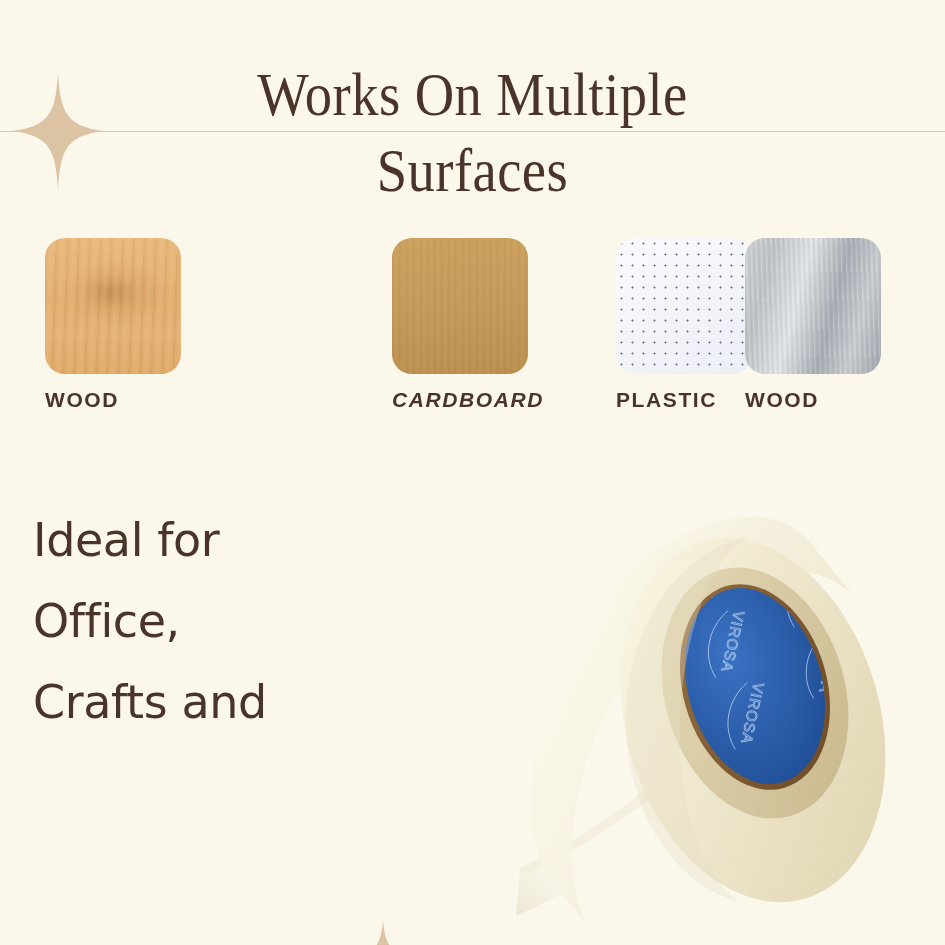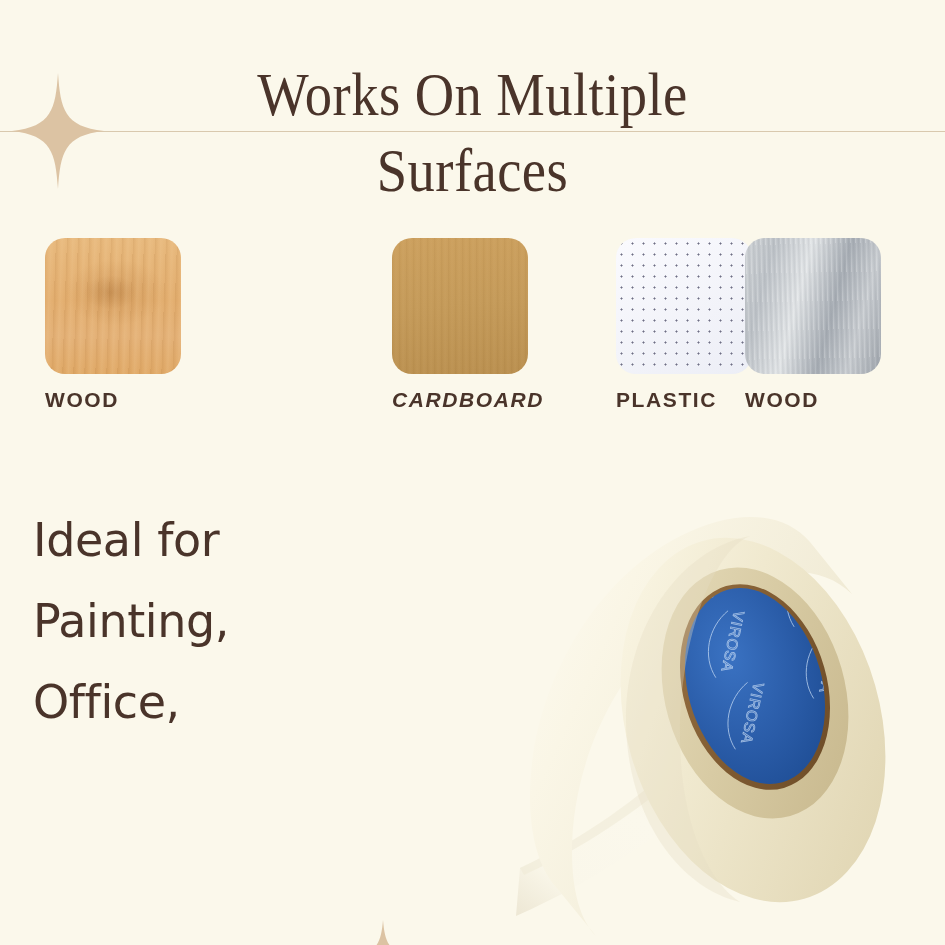--- a/index.html
+++ b/index.html
@@ -229,22 +229,22 @@
 
     <div class="swatch-item sw-metal">
       <div class="swatch-tile tex-metal"></div>
       <div class="swatch-label">WOOD</div>
     </div>
 
   </div>
 
   <div class="headline">
     <span class="tl">Ideal for</span>
-    <span class="tl">Painting,</span>
     <span class="tl">Office,</span>
+    <span class="tl">Crafts and</span>
   </div>
 
   <div class="tape-art">
     <svg viewBox="0 0 445 460" aria-hidden="true">
       <defs>
         <linearGradient id="gTapeBody" x1="0" y1="0" x2="1" y2="0.6">
           <stop offset="0%" stop-color="#FDFBF2"></stop>
           <stop offset="30%" stop-color="#FAF6E6"></stop>
           <stop offset="62%" stop-color="#F4EFDC"></stop>
           <stop offset="100%" stop-color="#EDE6CE"></stop>

